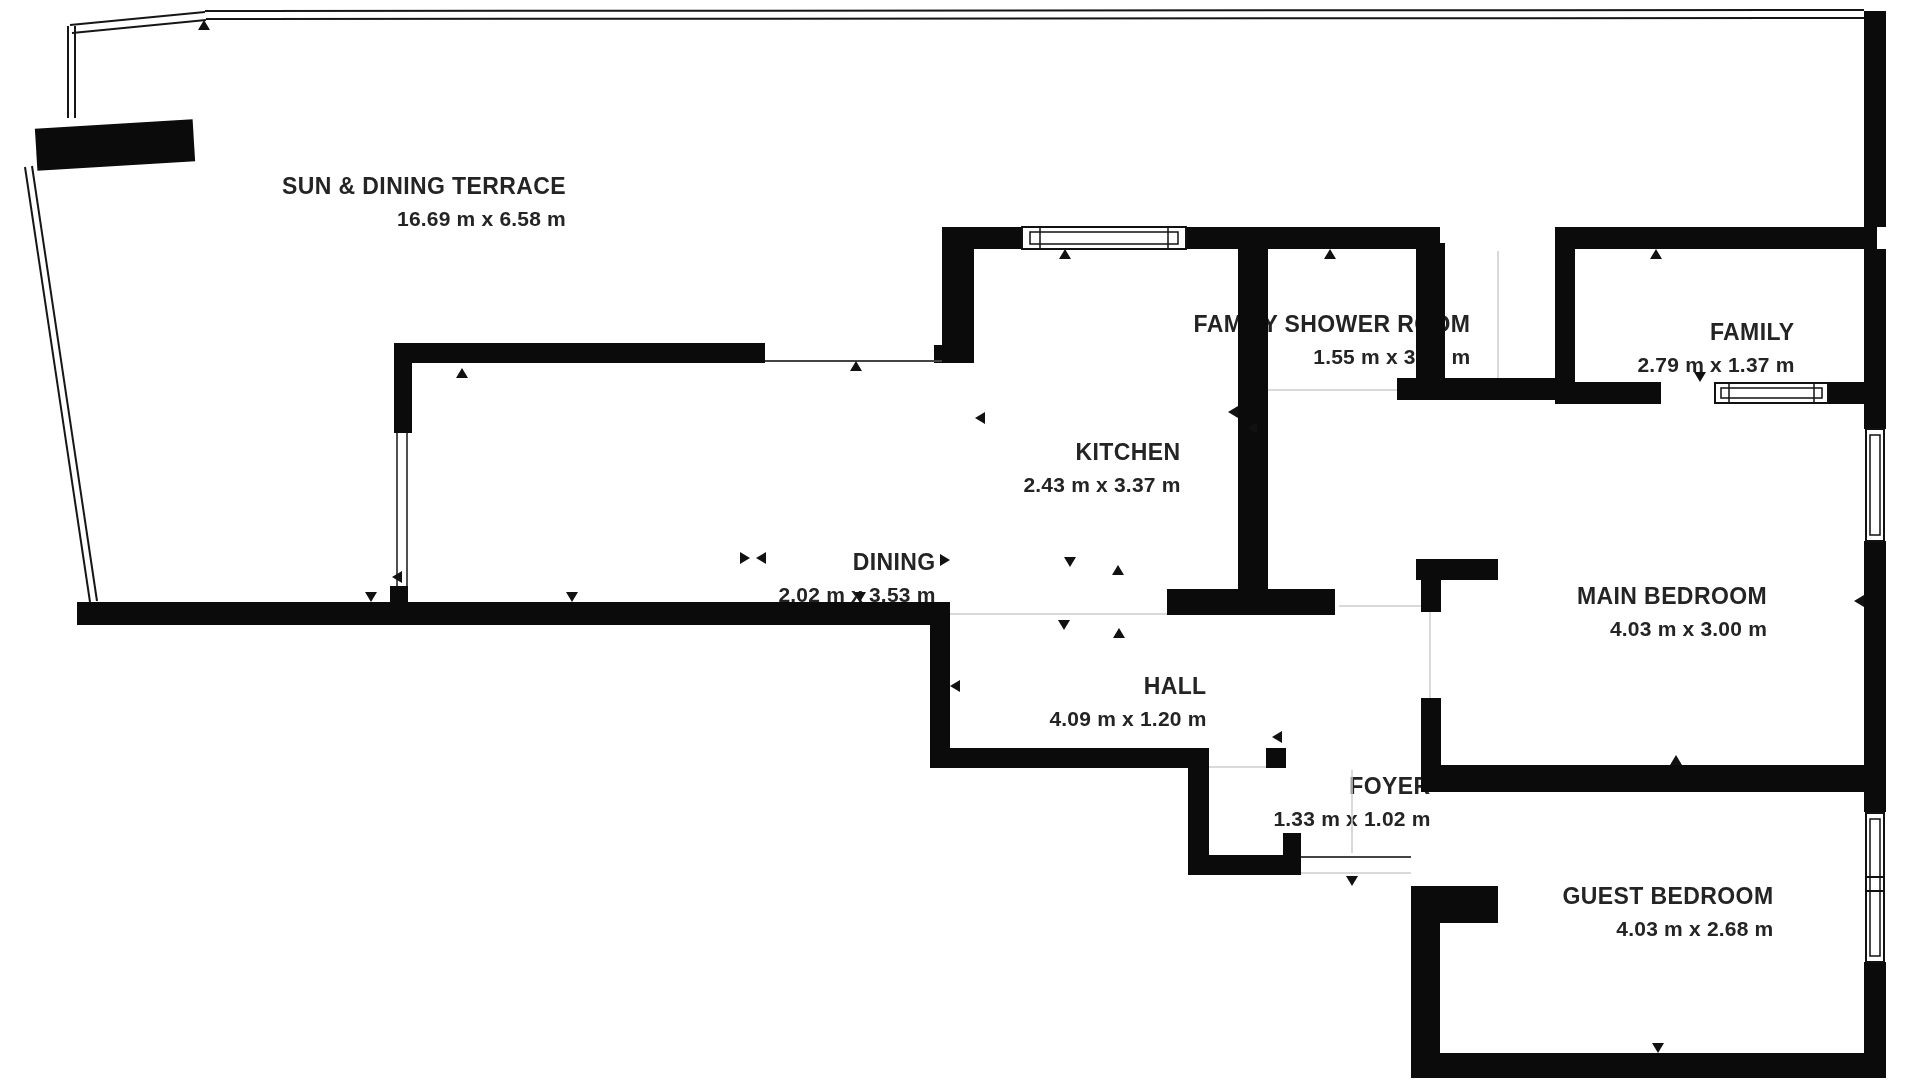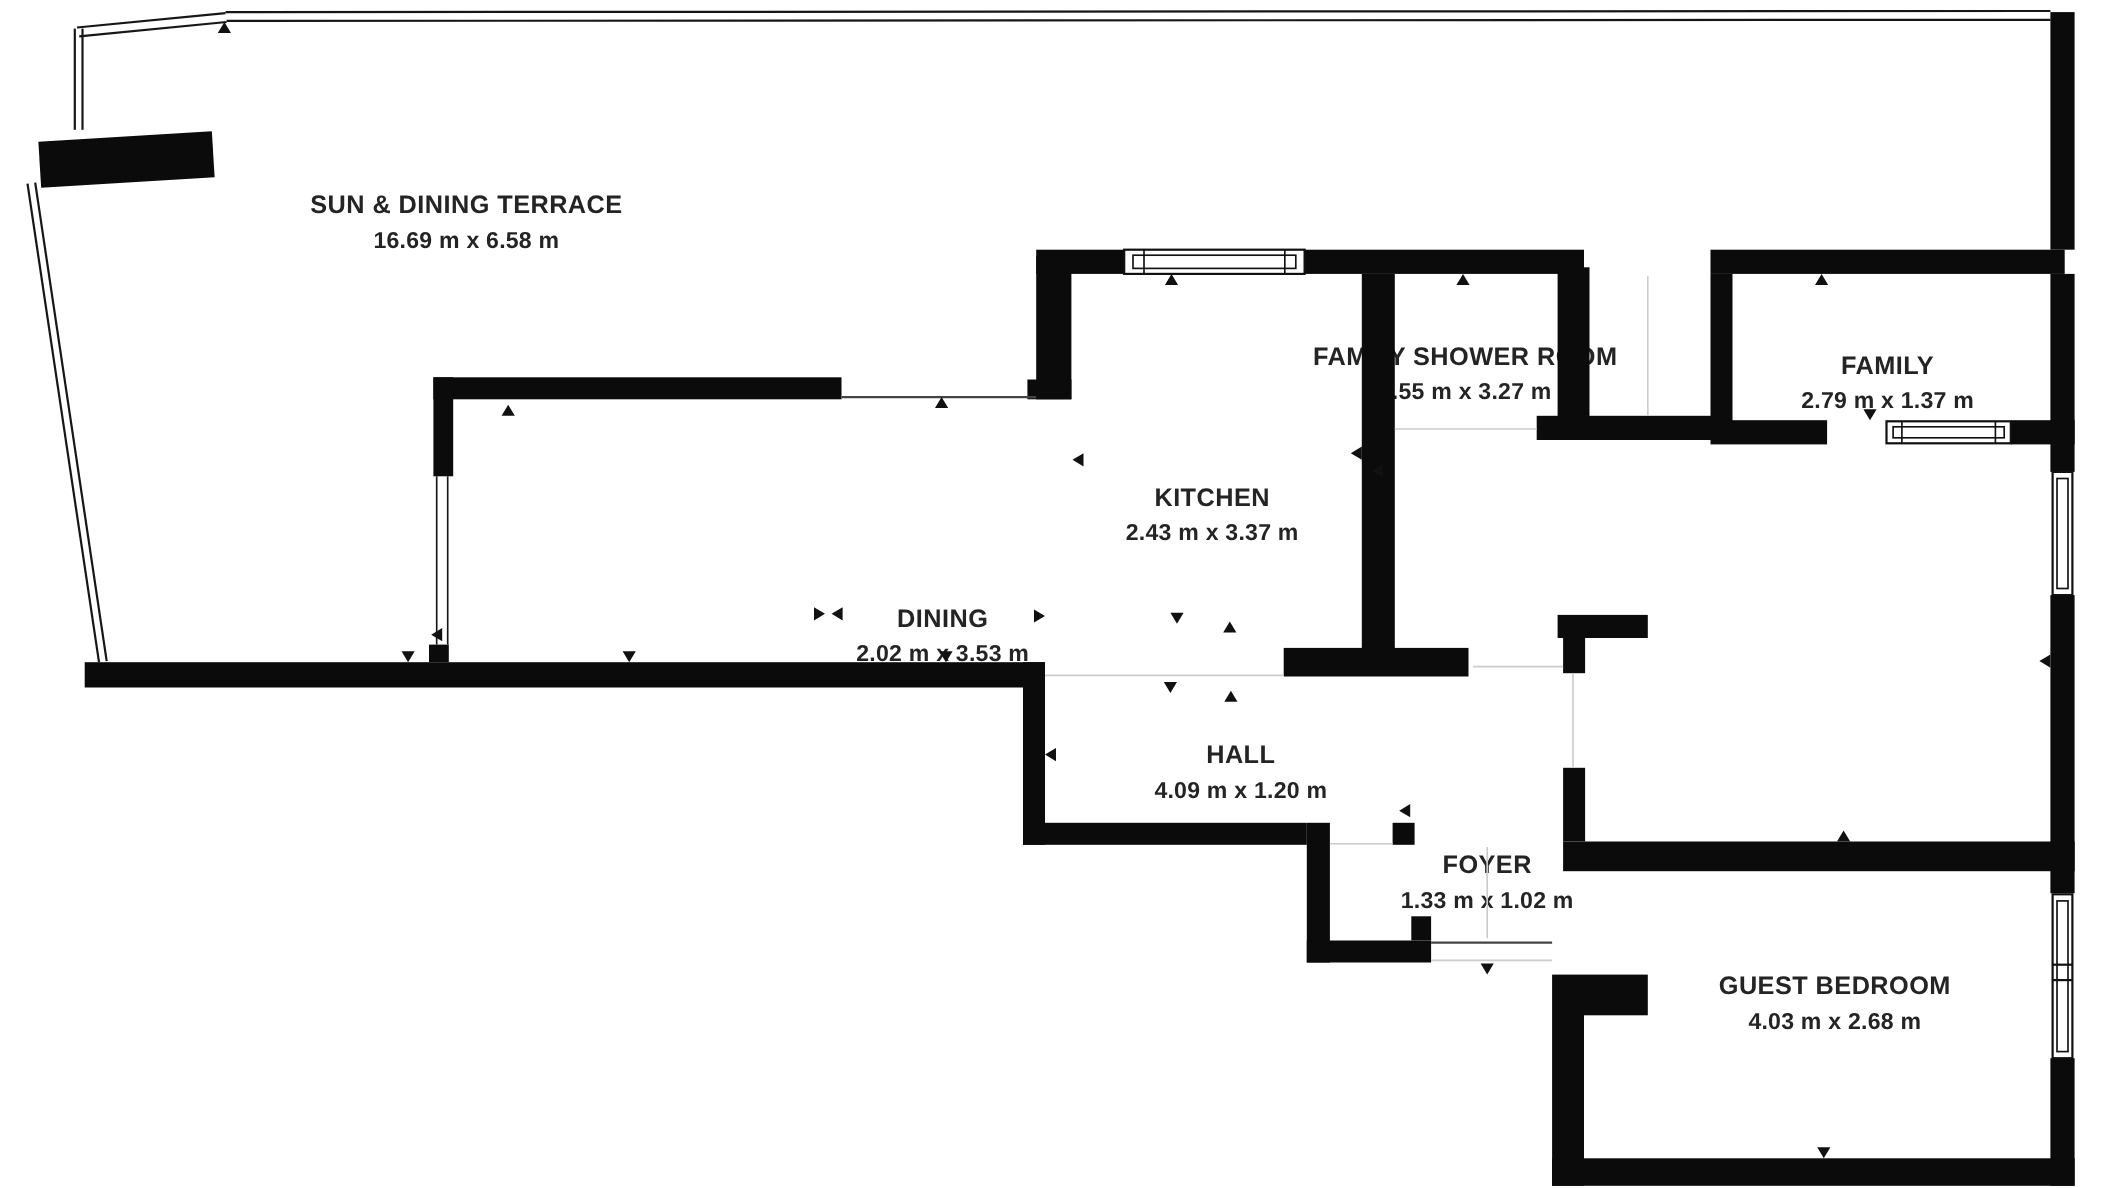--- a/index.html
+++ b/index.html
@@ -19,21 +19,21 @@
     position: absolute;
     left: 0;
     top: 0;
     z-index: 2;
     pointer-events: none;
   }
   .room-label {
     position: absolute;
     z-index: 1;
     transform: translateX(-50%);
-    text-align: center;
+    text-align: right;
     color: #242424;
     white-space: nowrap;
   }
   .room-label .room-name {
     display: block;
     font-size: 23px;
     font-weight: bold;
     letter-spacing: 0.4px;
     line-height: 28px;
   }
@@ -70,20 +70,24 @@
   <div class="room-label" style="left:1332px; top:310px;">
     <span class="room-name">FAMILY SHOWER ROOM</span>
     <span class="room-dims">1.55 m x 3.27 m</span>
   </div>
 
   <div class="room-label" style="left:1716px; top:318px;">
     <span class="room-name">FAMILY</span>
     <span class="room-dims">2.79 m x 1.37 m</span>
   </div>
 
+  <div class="room-label" style="left:1672px; top:582px;">
+    <span class="room-name">MAIN BEDROOM</span>
+    <span class="room-dims">4.03 m x 3.00 m</span>
+  </div>
 
   <div class="room-label" style="left:1128px; top:672px;">
     <span class="room-name">HALL</span>
     <span class="room-dims">4.09 m x 1.20 m</span>
   </div>
 
   <div class="room-label" style="left:1352px; top:772px;">
     <span class="room-name">FOYER</span>
     <span class="room-dims">1.33 m x 1.02 m</span>
   </div>

